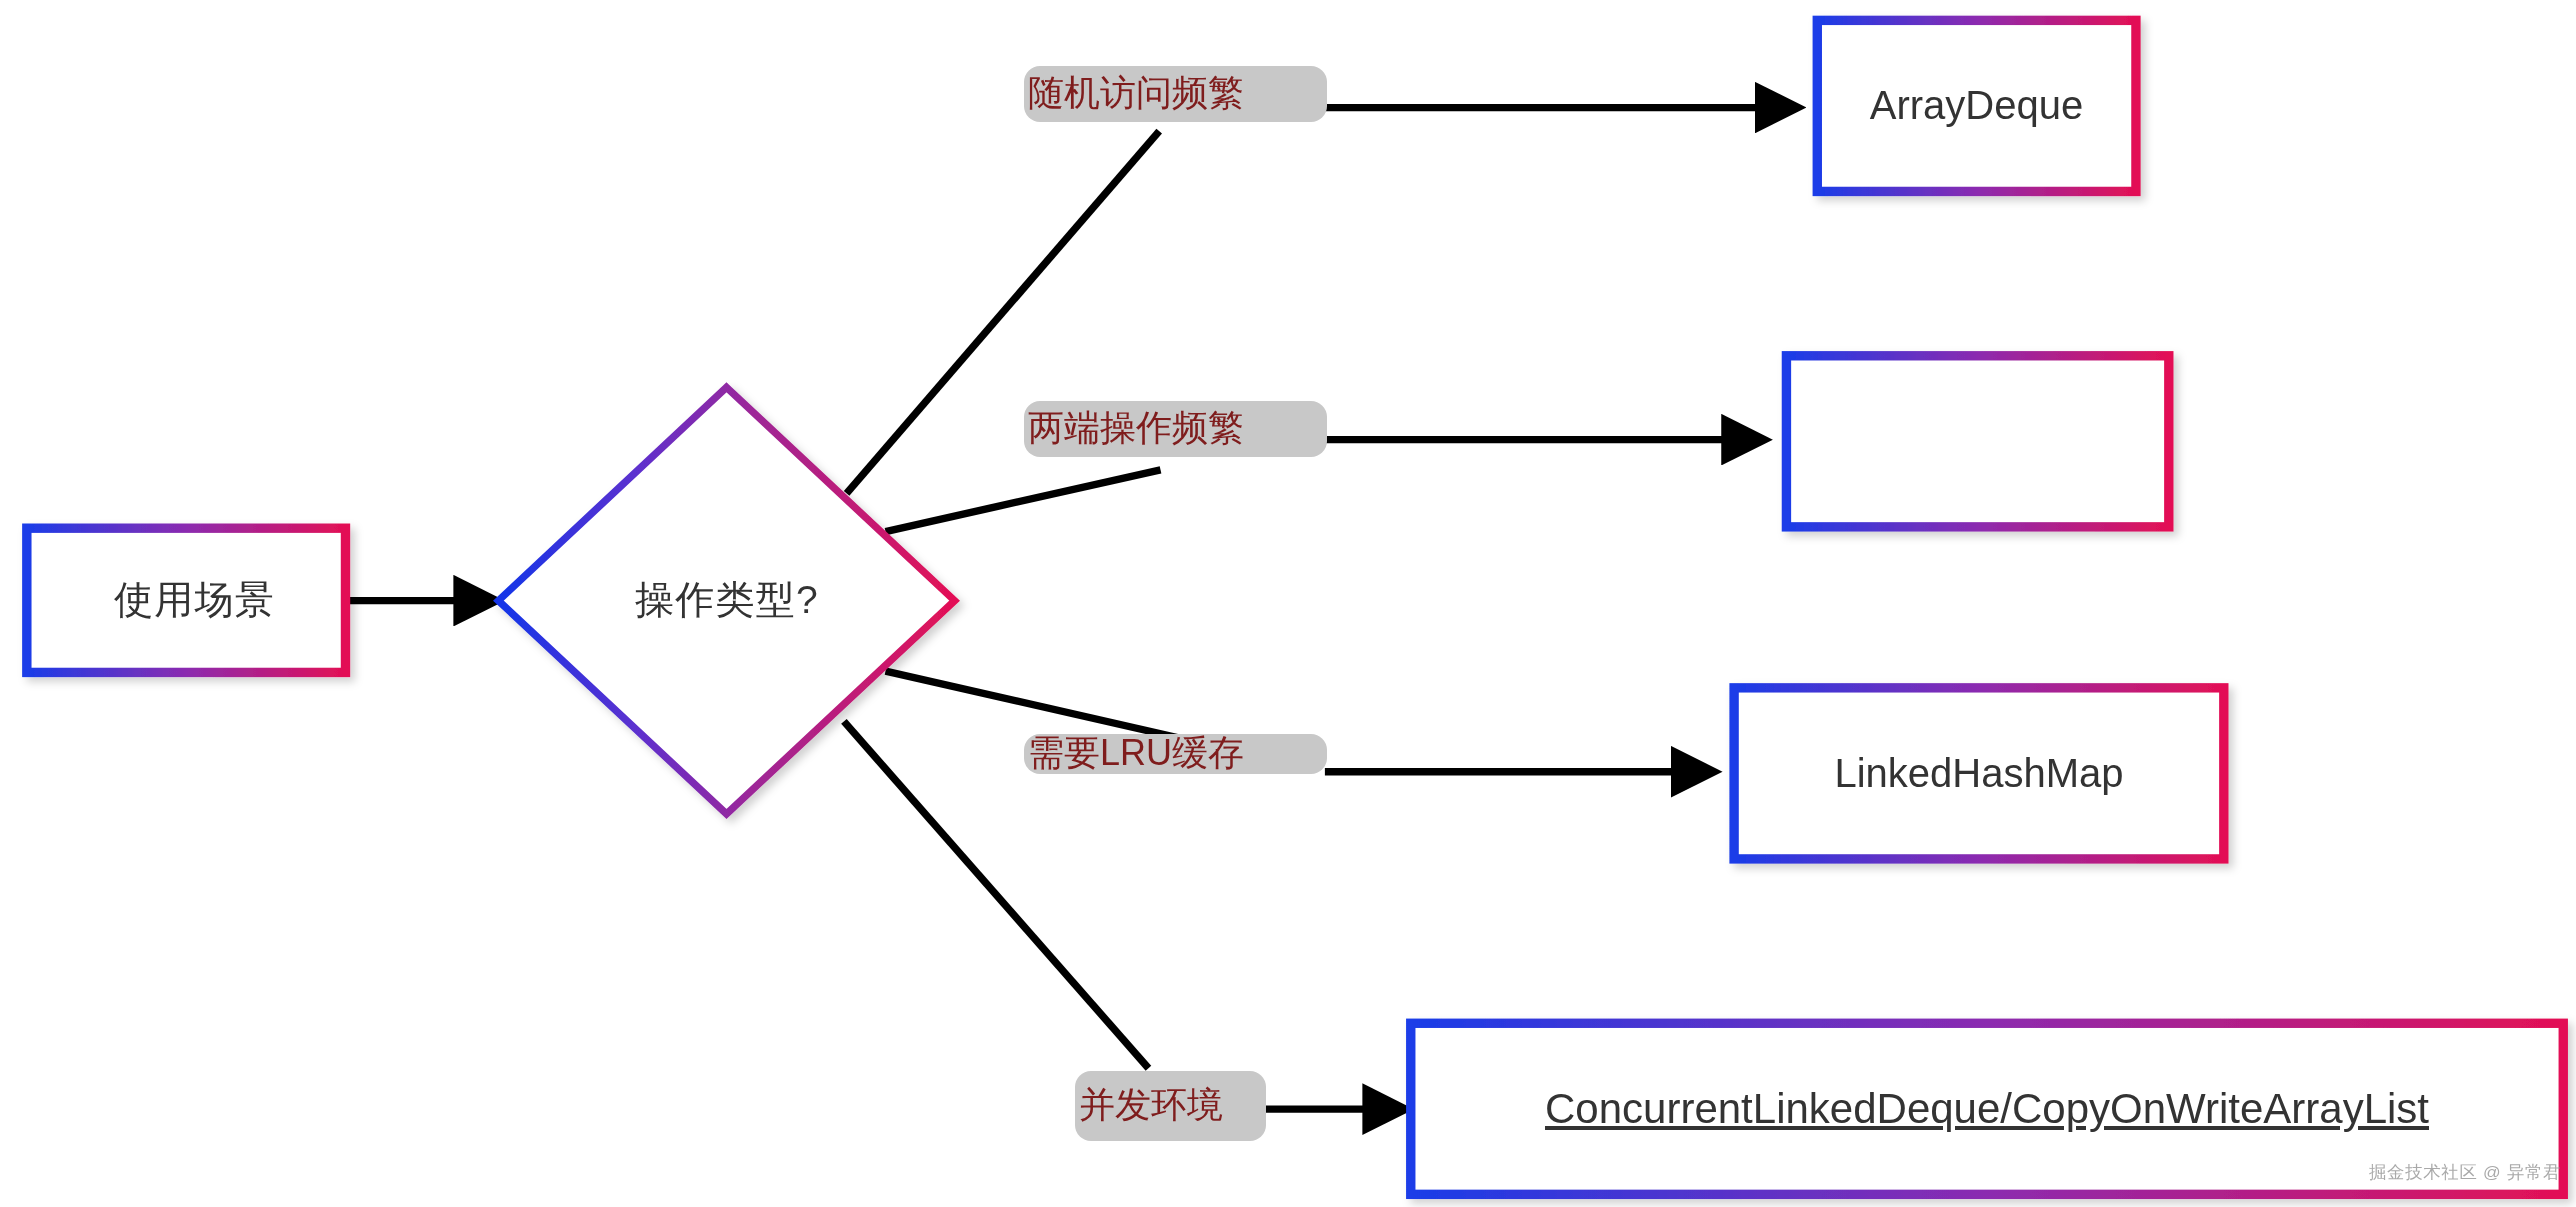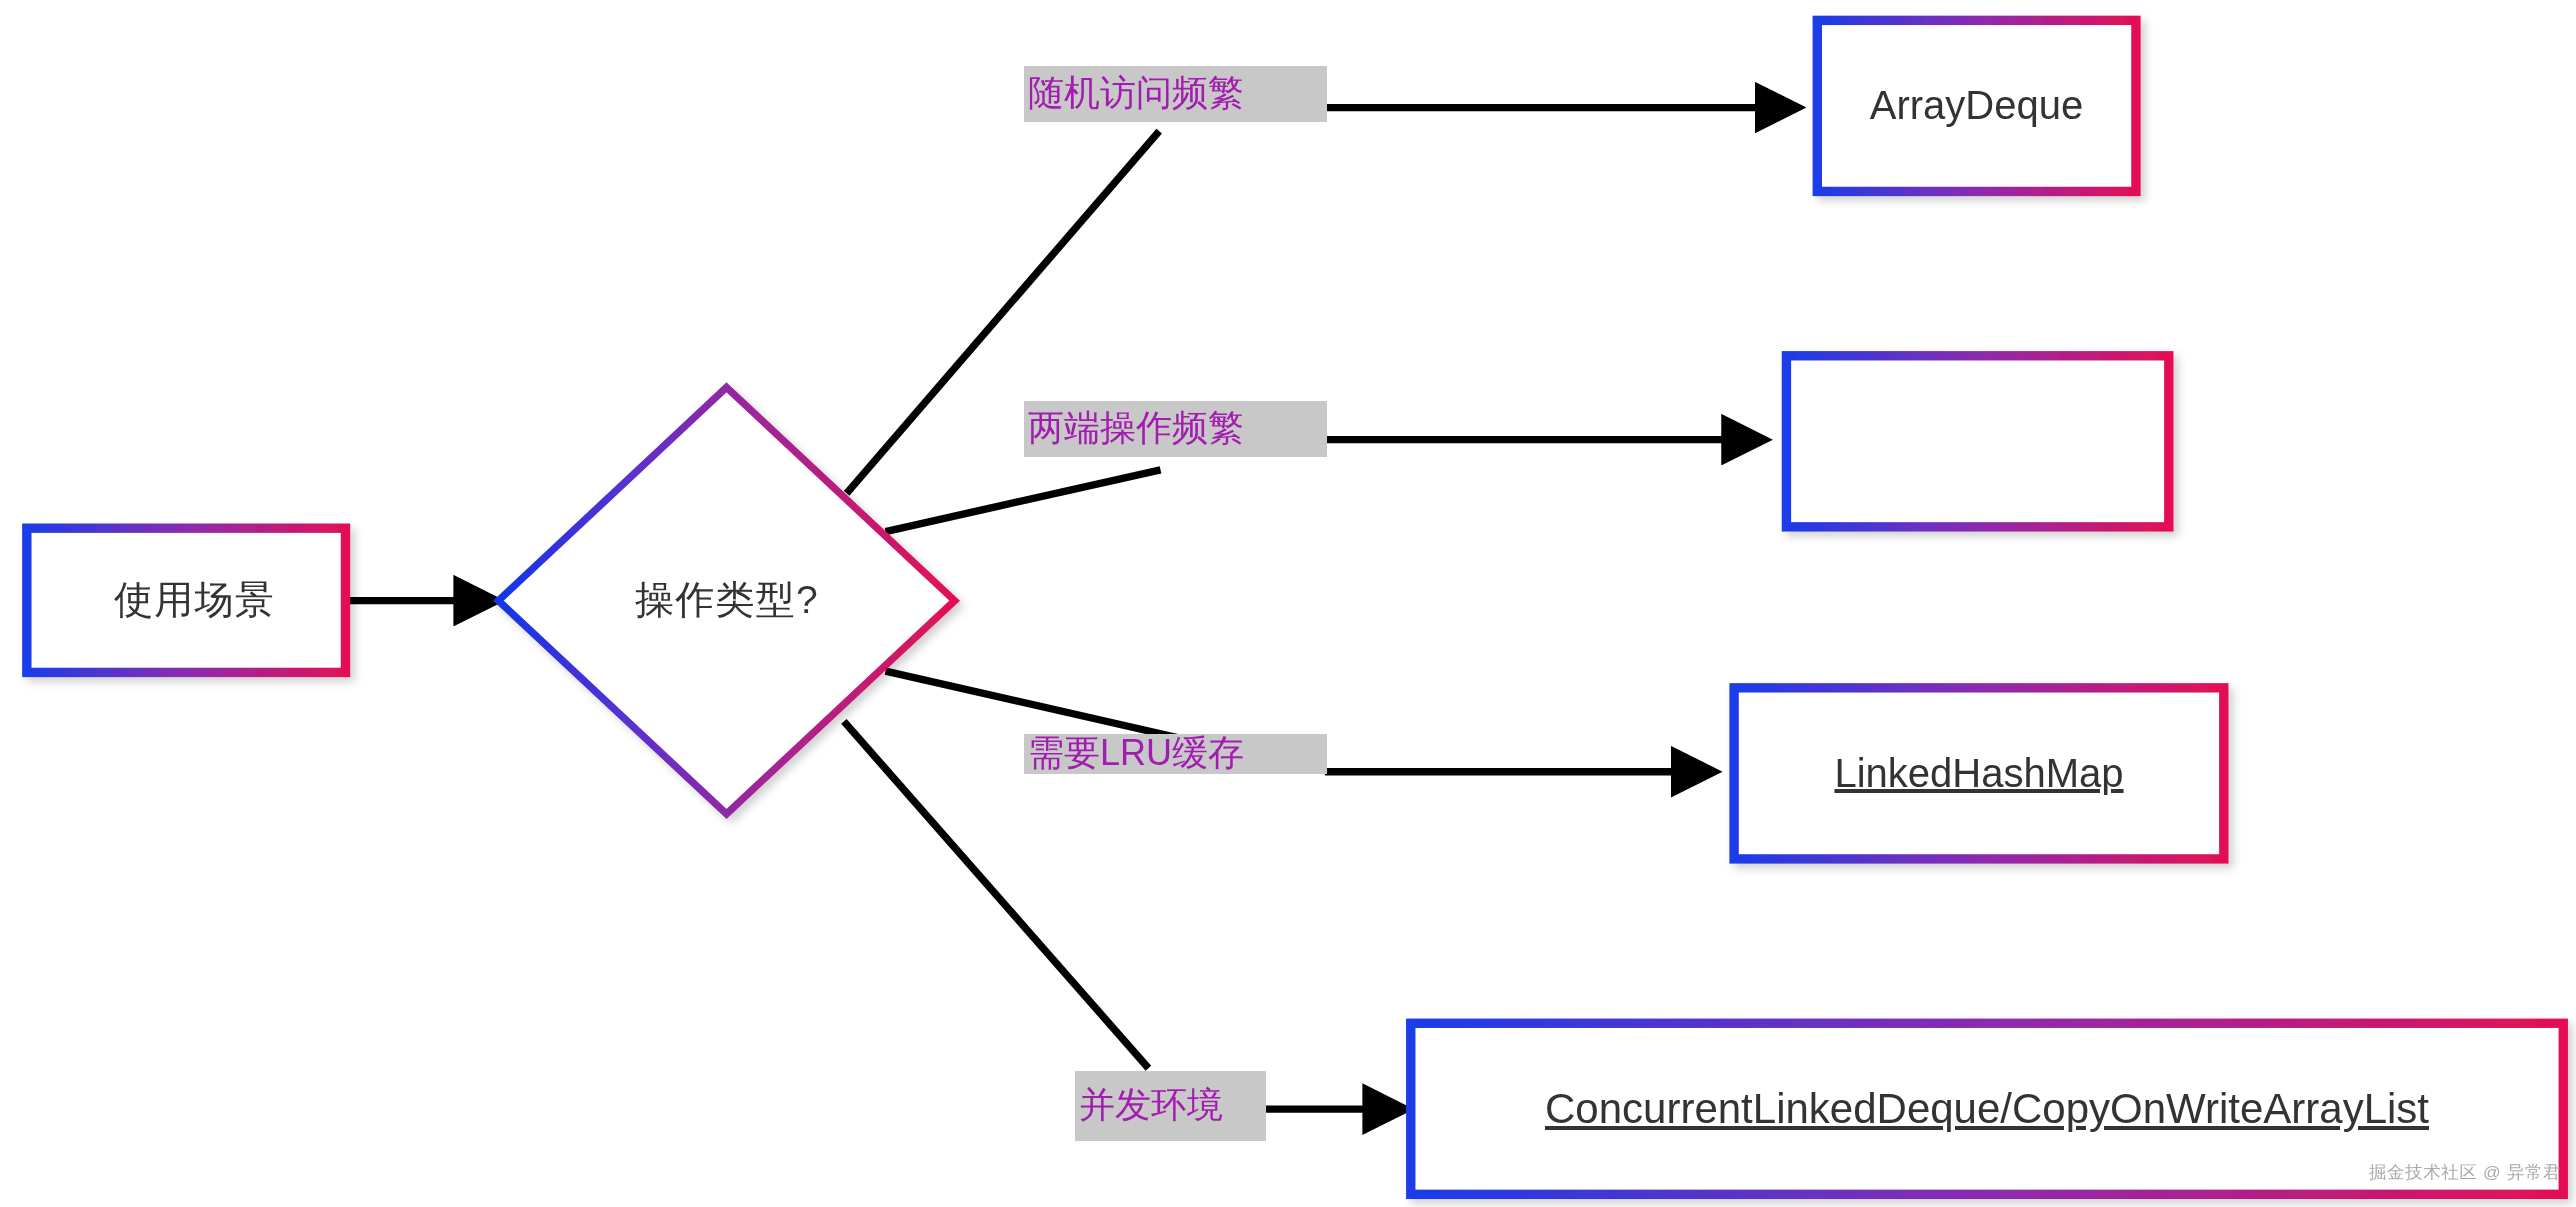--- a/index.html
+++ b/index.html
@@ -44,29 +44,30 @@
   }
 
   .node-label.cjk   { font-size: 39px; letter-spacing: 1.3px; }
   .node-label.latin { font-size: 40px; }
   .node-label.latin-wide { font-size: 42px; text-decoration: underline; }
 
   
   .edge-label {
     position: absolute;
     background: #c8c8c8;
-    color: #a21caf;
+    color: #7f1d1d;
     font-size: 36px;
     line-height: 1;
     display: flex;
     align-items: center;
     justify-content: flex-start;
     padding: 9.4px 4px 10.7px 4px;
     white-space: nowrap;
     box-sizing: border-box;
+    border-radius: 16px;
   }
 
   
   #watermark {
     position: absolute;
     right: 14.8px;
     bottom: 24px;
     font-size: 17.4px;
     color: #9b9b9b;
     opacity: .85;
@@ -148,21 +149,21 @@
 
   <div class="node-label cjk" style="left:566px; top:533px; width:322px; height:134px;">
     <span>操作类型?</span>
   </div>
 
   <div class="node-label latin" style="left:1817px; top:20px; width:319px; height:171px;">
     <span>ArrayDeque</span>
   </div>
 
 
-  <div class="node-label latin" style="left:1734px; top:688px; width:490px; height:171px;text-decoration:underline;">
+  <div class="node-label latin" style="left:1734px; top:688px; width:490px; height:171px;">
     <span>LinkedHashMap</span>
   </div>
 
   <div class="node-label latin-wide" style="left:1411px; top:1023px; width:1152px; height:171px;">
     <span>ConcurrentLinkedDeque/CopyOnWriteArrayList</span>
   </div>
 
   <div class="edge-label" style="left:1024px; top:66px; width:303px; height:56px;">
     <span>随机访问频繁</span>
   </div>

